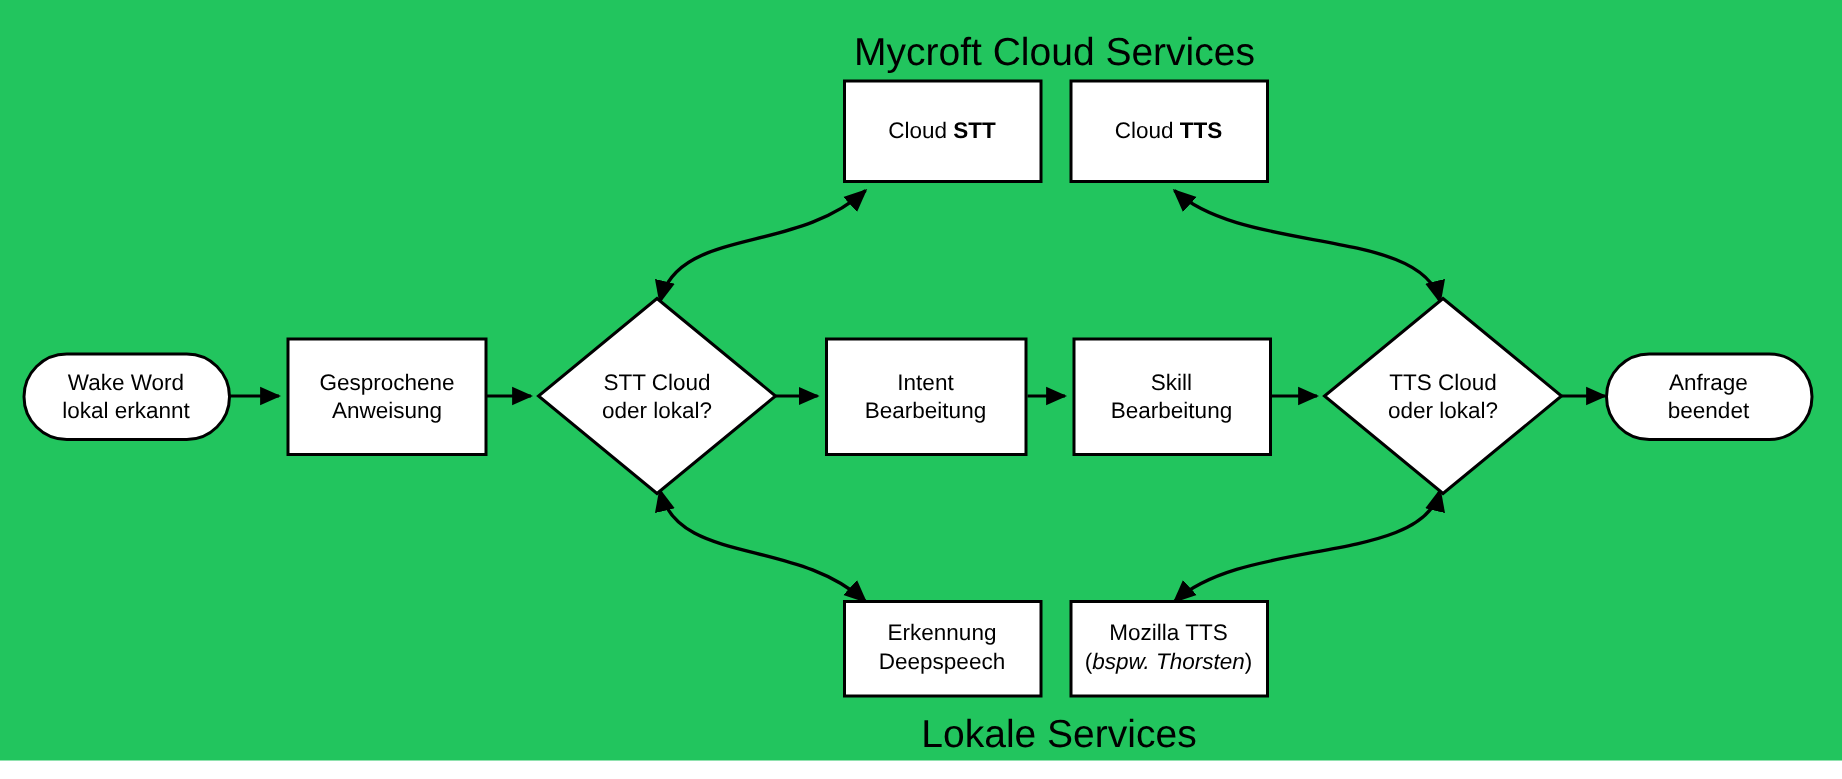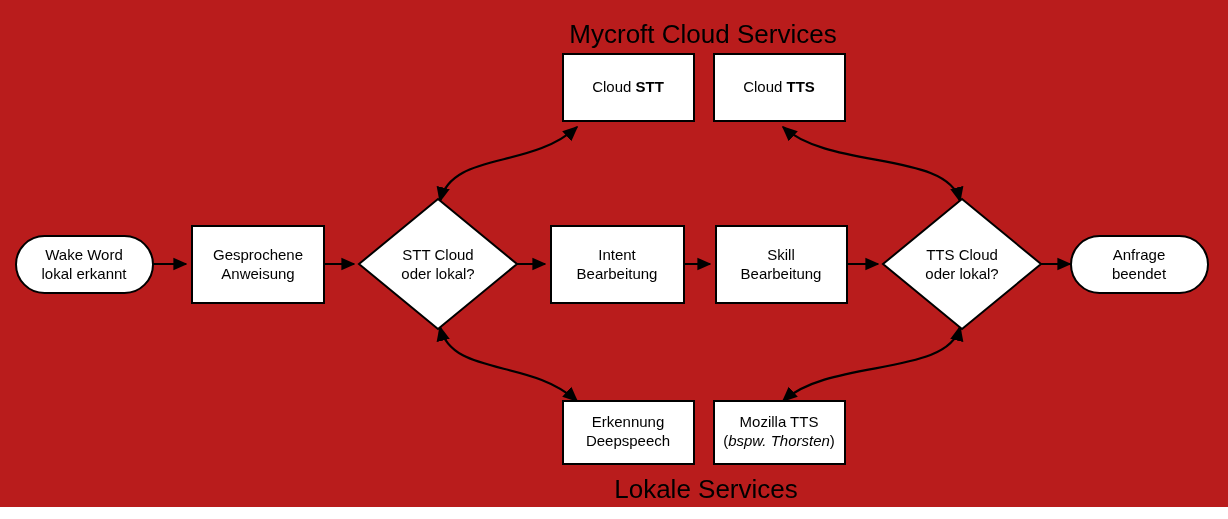--- a/index.html
+++ b/index.html
@@ -10,21 +10,21 @@
   body {
     width: 1228px;
     height: 519px;
     overflow: hidden;
     font-family: "Liberation Sans", sans-serif;
   }
   #diagram-root {
     position: relative;
     width: 1228px;
     height: 507px;
-    background: #b91c1c;
+    background: #22c55e;
   }
   svg#flowchart {
     display: block;
     width: 1228px;
     height: 519px;
   }
   .node-shape {
     fill: #ffffff;
     stroke: #000000;
     stroke-width: 2;

